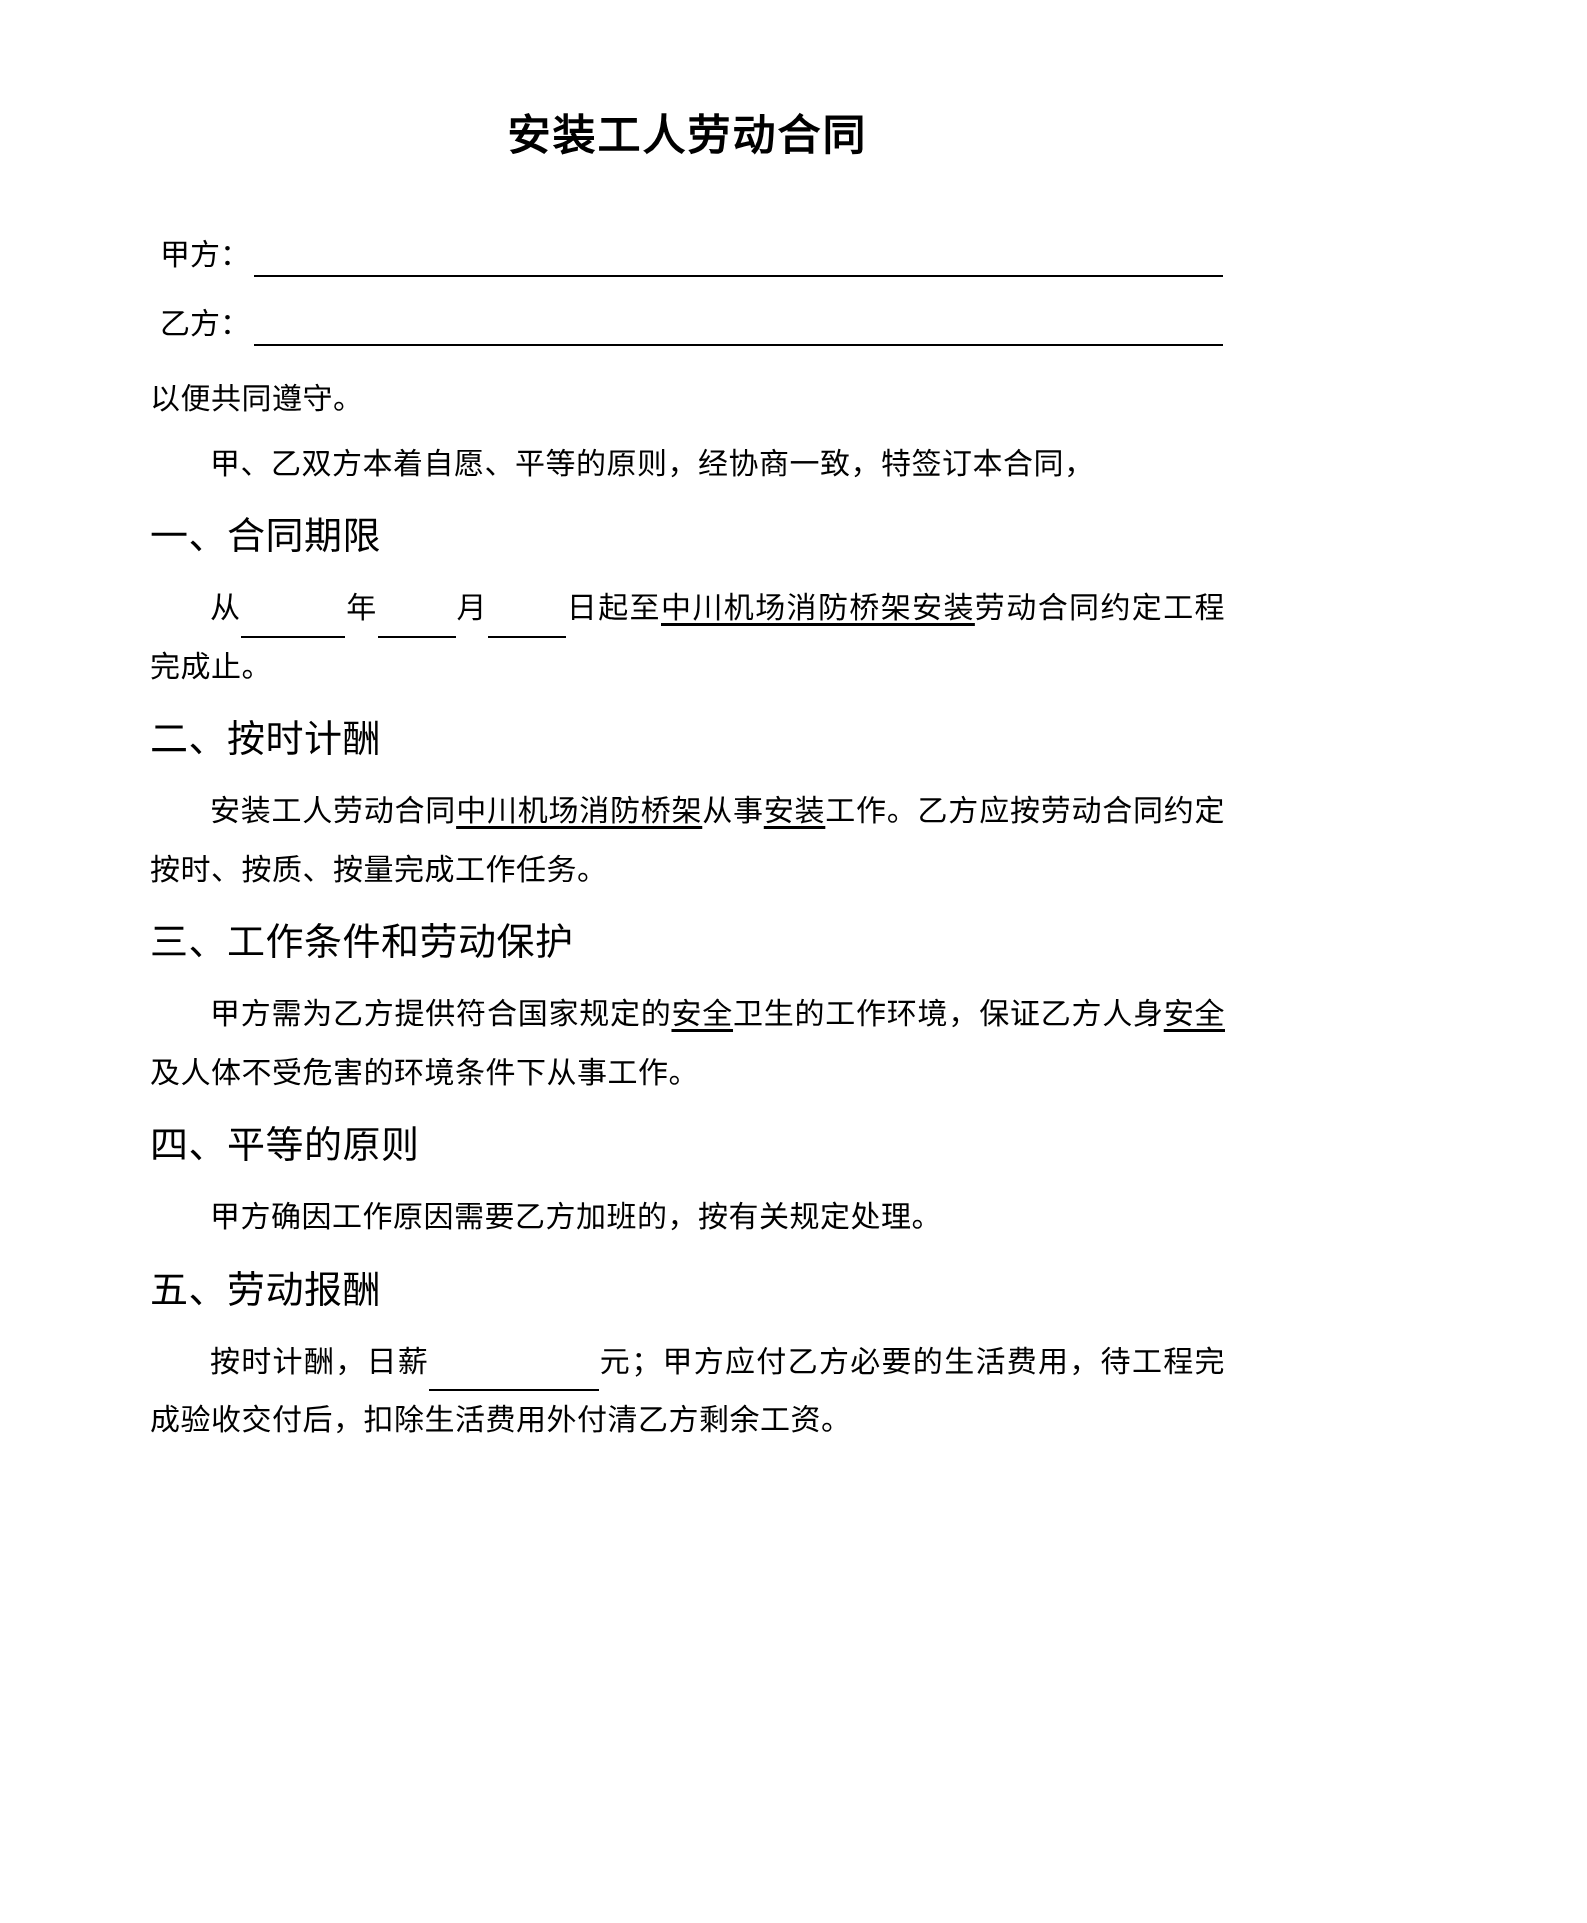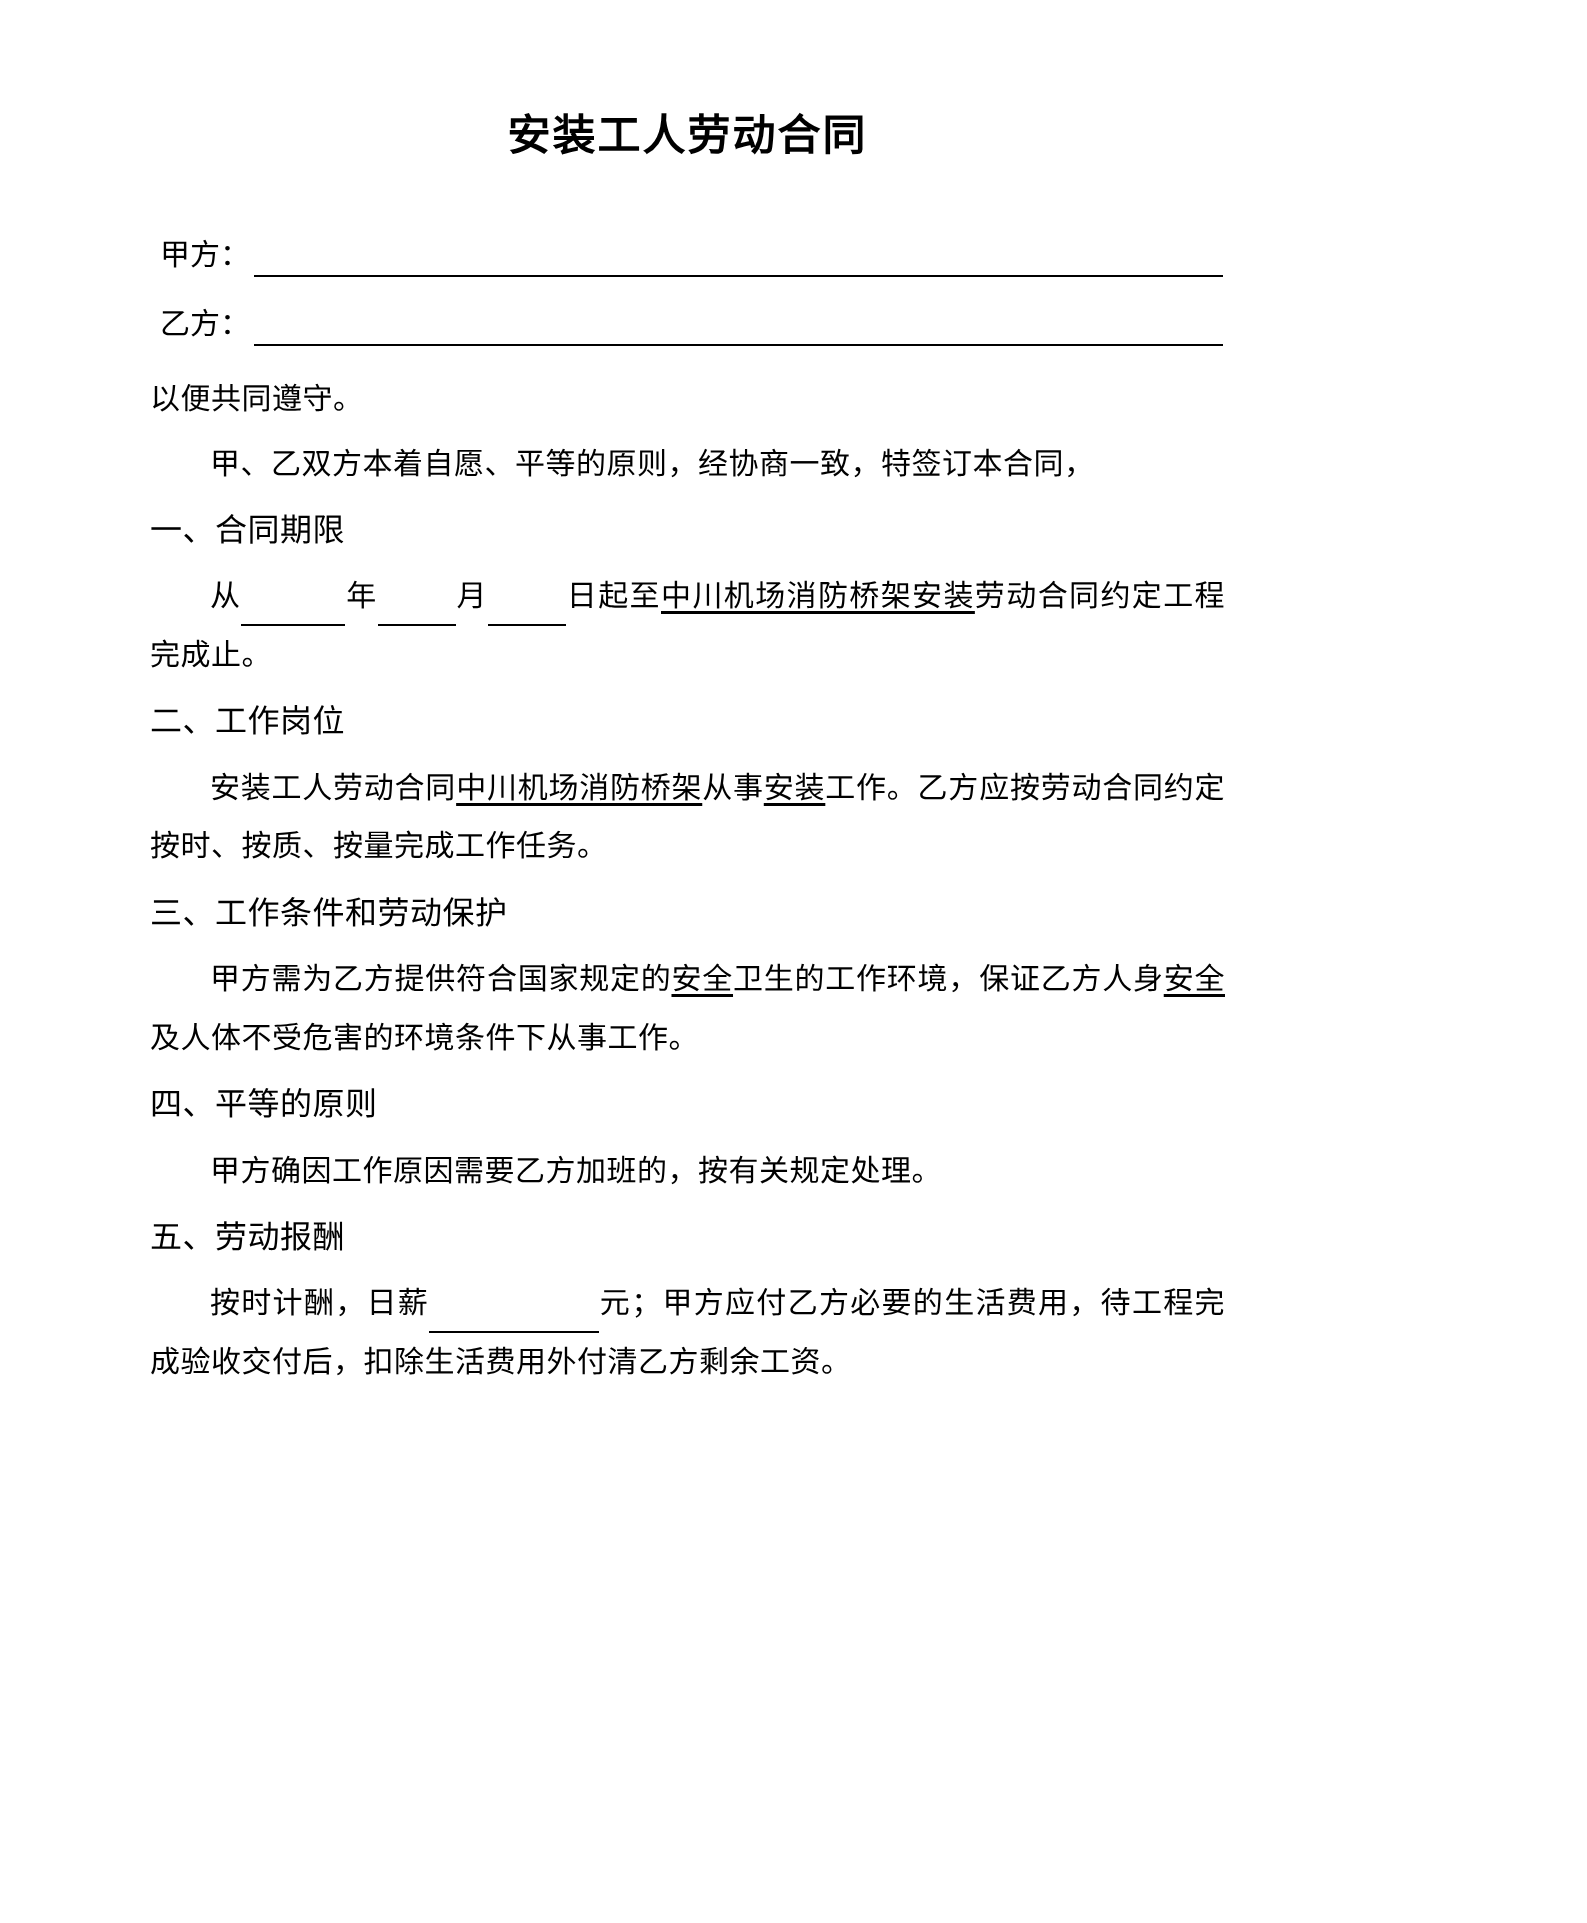--- a/index.html
+++ b/index.html
@@ -52,21 +52,21 @@
     line-height: 1.95;
     margin: 0 0 6px 0;
     text-align: justify;
     text-justify: inter-ideograph;
     letter-spacing: 0.5px;
   }
   p.indent {
     text-indent: 60px;
   }
   p.heading-item {
-    font-size: 32px;
+    font-size: 38px;
     line-height: 1.95;
     margin: 0 0 6px 0;
     letter-spacing: 0.5px;
   }
   .u {
     text-decoration: underline;
     text-underline-offset: 5px;
   }
   .blank-inline {
     display: inline-block;
@@ -93,21 +93,21 @@
     <span class="party-label">乙方：</span>
     <span class="blank-fill"></span>
   </div>
 
   <p class="body-text">以便共同遵守。</p>
   <p class="body-text indent">甲、乙双方本着自愿、平等的原则，经协商一致，特签订本合同，</p>
 
   <p class="heading-item">一、合同期限</p>
   <p class="body-text indent"><span>从</span><span class="blank-inline b-sm"></span><span>年</span><span class="blank-inline b-xs"></span><span>月</span><span class="blank-inline b-xs"></span><span>日起至</span><span class="u">中川机场消防桥架安装</span><span>劳动合同约定工程完成止。</span></p>
 
-  <p class="heading-item">二、工作岗位</p>
+  <p class="heading-item">二、按时计酬</p>
   <p class="body-text indent"><span>安装工人劳动合同</span><span class="u">中川机场消防桥架</span><span>从事</span><span class="u">安装</span><span>工作。乙方应按劳动合同约定按时、按质、按量完成工作任务。</span></p>
 
   <p class="heading-item">三、工作条件和劳动保护</p>
   <p class="body-text indent"><span>甲方需为乙方提供符合国家规定的</span><span class="u">安全</span><span>卫生的工作环境，保证乙方人身</span><span class="u">安全</span><span>及人体不受危害的环境条件下从事工作。</span></p>
 
   <p class="heading-item">四、平等的原则</p>
   <p class="body-text indent">甲方确因工作原因需要乙方加班的，按有关规定处理。</p>
 
   <p class="heading-item">五、劳动报酬</p>
   <p class="body-text indent"><span>按时计酬，日薪</span><span class="blank-inline b-md"></span><span>元；甲方应付乙方必要的生活费用，待工程完成验收交付后，扣除生活费用外付清乙方剩余工资。</span></p>

